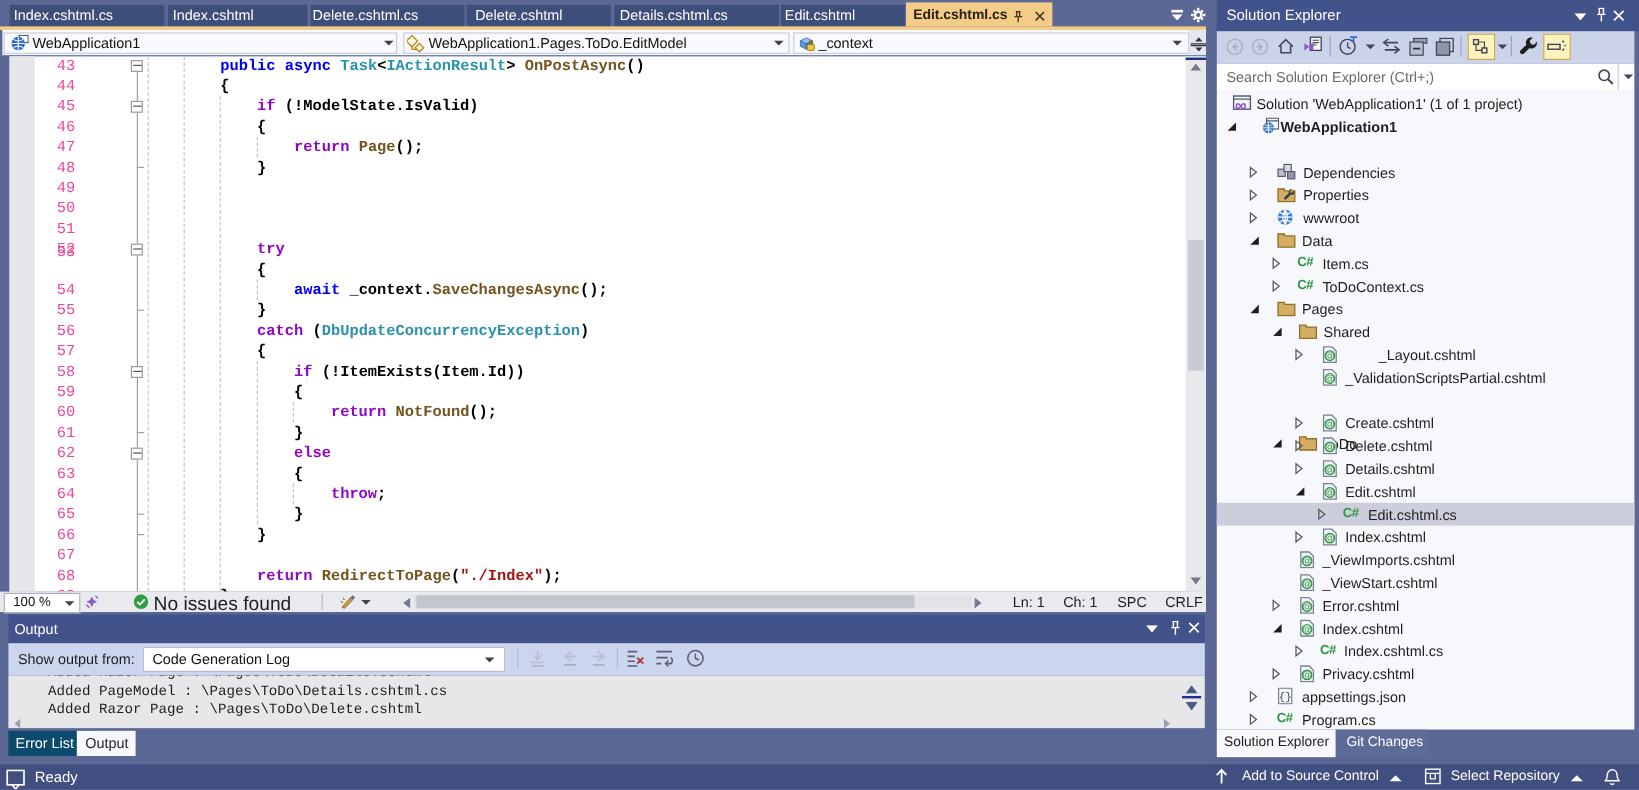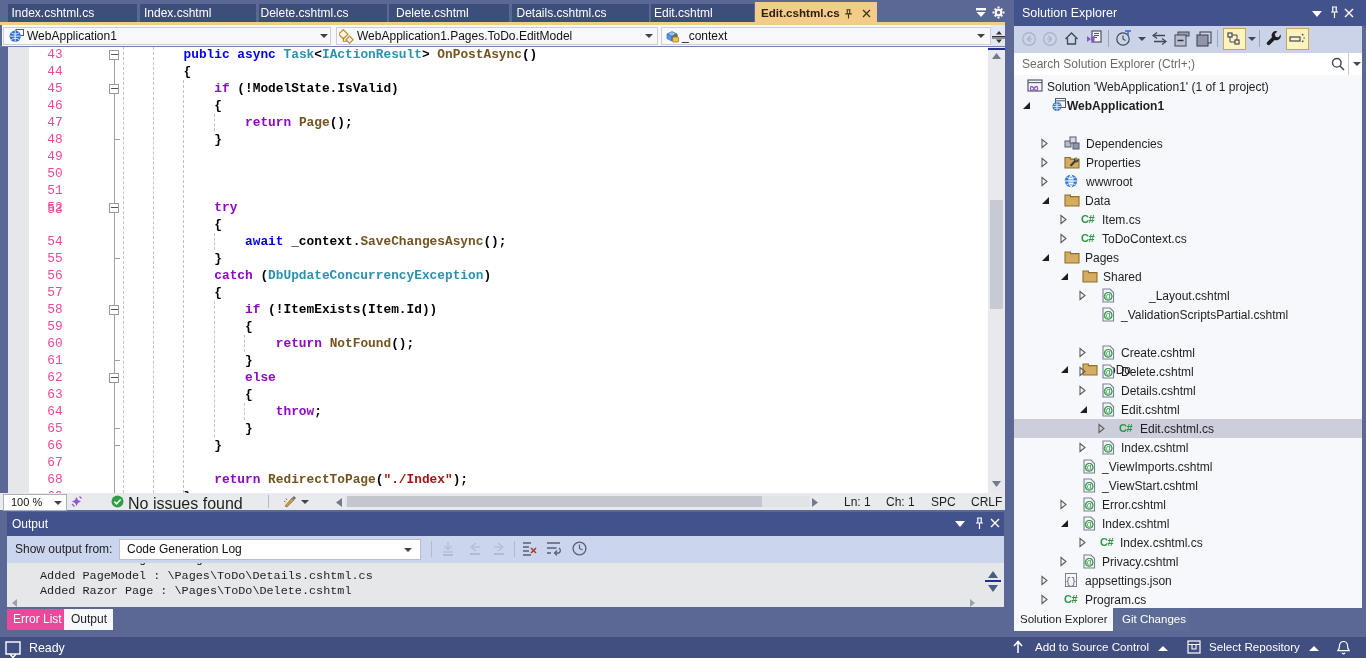--- a/index.html
+++ b/index.html
@@ -310,21 +310,21 @@
       <path d="M0 0 H10 L5 7 Z" fill="#4c5a84"></path>
     </svg>
 <svg style="position:absolute;left:5px;top:36px" width="5" height="8" viewBox="0 0 5 8">
       <path d="M5 0 V8 L0 4 Z" fill="#9aa0ae"></path>
     </svg>
 <svg style="position:absolute;left:963px;top:36px" width="5" height="8" viewBox="0 0 5 8">
       <path d="M0 0 V8 L5 4 Z" fill="#9aa0ae"></path>
     </svg>
   </div>
 <div class="abs btabs">
-  <div style="position:absolute;left:7px;top:2px;width:76px;height:21px;background:#ec4899;">
+  <div style="position:absolute;left:7px;top:2px;width:76px;height:21px;background:#0c4a6e;">
       <span style="position:absolute;left:6px;top:3px;color:#fff;font-size:12px;">Error List</span>
     </div>
   <div class="seltab" style="left:64px;top:2px;width:49px;height:21px;">
       <span style="position:absolute;left:7px;top:3px">Output</span>
     </div>
 </div>
 
 <div class="abs sep"></div>
 <div class="abs se" id="se">
     <div class="setitle">

